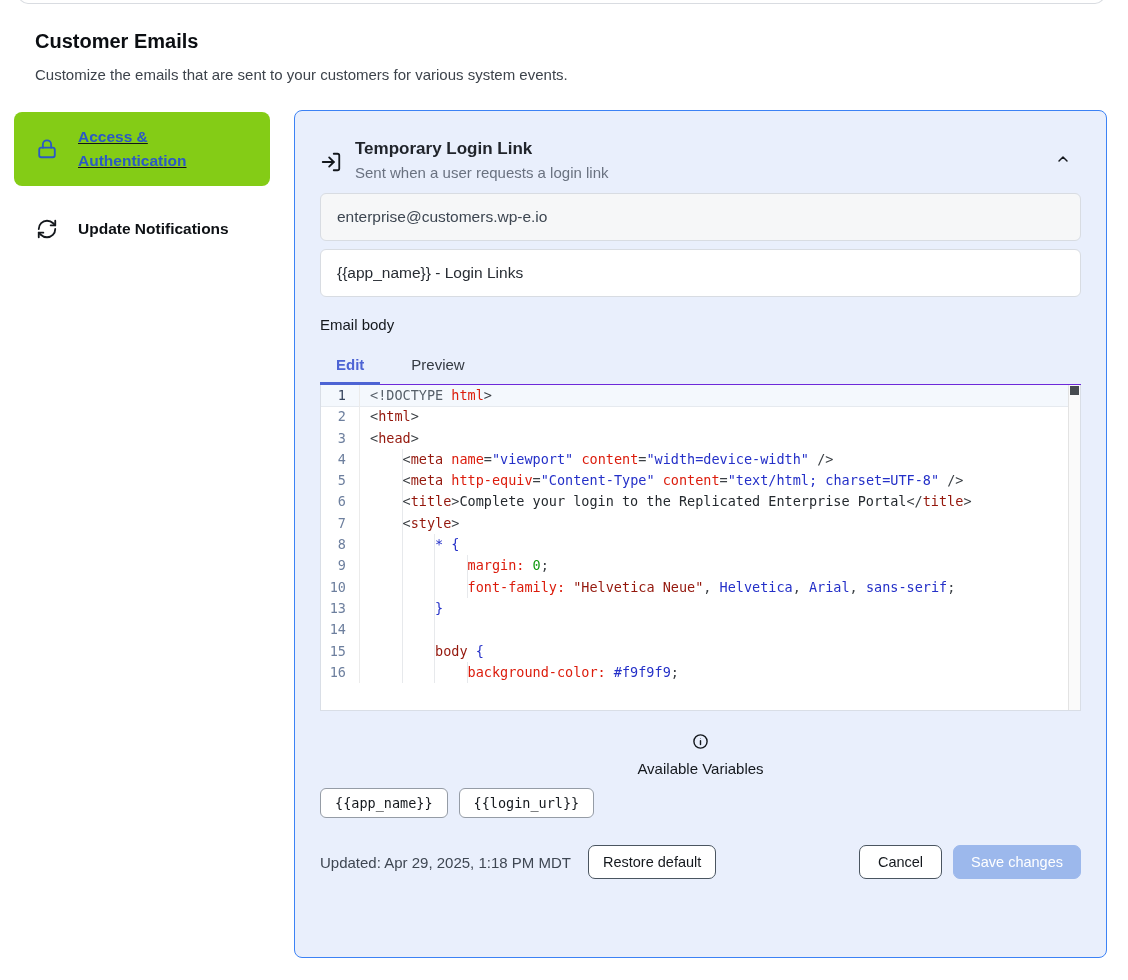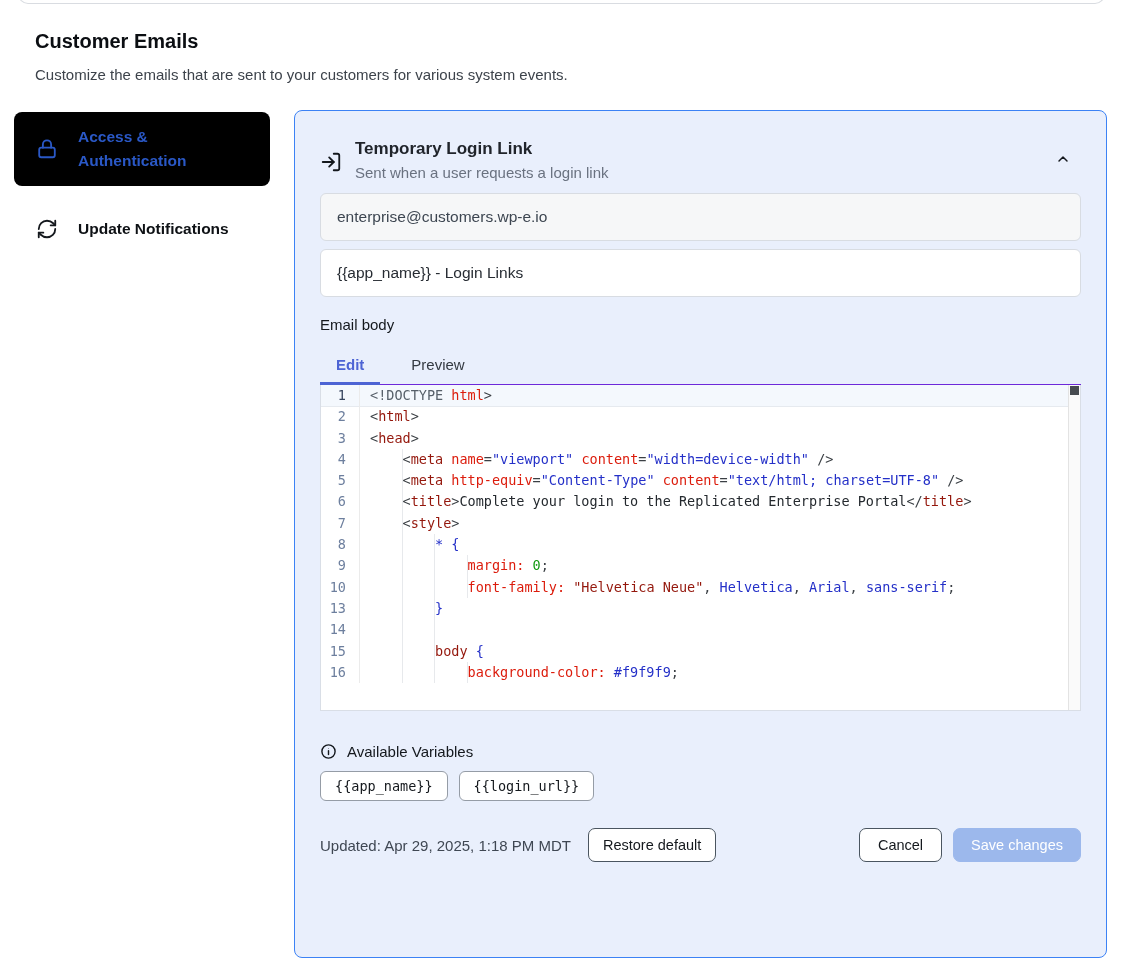--- a/index.html
+++ b/index.html
@@ -10,21 +10,21 @@
   .prev-card-edge { position:absolute; top:-9px; left:18px; width:1087px; height:13px;
     border:1px solid #d9dce1; border-top:none; border-radius:0 0 10px 10px; }
 
   .page-title { position:absolute; left:35px; top:30px; font-size:20px; font-weight:700; color:#0b0e12; }
   .page-subtitle { position:absolute; left:35px; top:66px; font-size:15px; color:#3d434b; }
 
   
   .sidebar { position:absolute; left:14px; top:112px; width:256px; }
   .side-item { display:flex; align-items:center; gap:20px; padding-left:22px; padding-right:14px;
                border-radius:8px; cursor:pointer; }
-  .side-item.active { background:#000000; min-height:74px; }
+  .side-item.active { background:#84cc16; min-height:74px;text-decoration:underline; }
   .side-item.active .side-label { color:#2a58c6; }
   .side-item.plain { min-height:48px; margin-top:19px; }
   .side-label { font-size:15.5px; font-weight:600; line-height:24px; color:#0e1115; }
   .side-icon { flex:none; width:22px; height:22px; }
 
   
   .panel { position:absolute; left:294px; top:110px; width:813px; height:848px;
            background:#e9effc; border:1px solid #3c82f5; border-radius:8px;
            padding:26px 25px 0 25px; }
 
@@ -65,21 +65,21 @@
   .tok-attr { color:#dc1c0c; }
   .tok-str { color:#2430c8; }
   .tok-val { color:#2430c8; }
   .tok-num { color:#149b14; }
   .tok-pun { color:#3a3f44; }
   .vscroll { position:absolute; top:0; right:0; bottom:0; width:12px; background:#fafafa;
              border-left:1px solid #e3e3e3; }
   .vthumb { position:absolute; top:1px; left:1px; right:1px; height:9px; background:#474b50; }
 
   
-  .vars-row { display:flex; align-items:center; gap:10px; margin-top:32px; }
+  .vars-row { display:flex; align-items:center; gap:10px; margin-top:22px;flex-direction:column; }
   .vars-label { font-size:15px; color:#14181d; }
   .chips { display:flex; gap:11px; margin-top:11px; }
   .chip { background:#ffffff; border:1px solid #959ca6; border-radius:6px; padding:6px 14px;
           font-family:"DejaVu Sans Mono", monospace; font-size:13.5px; color:#14181d; cursor:pointer; }
 
   
   .panel-footer { display:flex; align-items:center; margin-top:27px; }
   .updated { font-size:15px; color:#3f4753; }
   .btn { border-radius:7px; font-size:14.5px; cursor:pointer; font-family:"Liberation Sans", sans-serif; }
   .btn-outline { background:#ffffff; border:1px solid #4a5560; color:#14181d; padding:8px 14px; }

